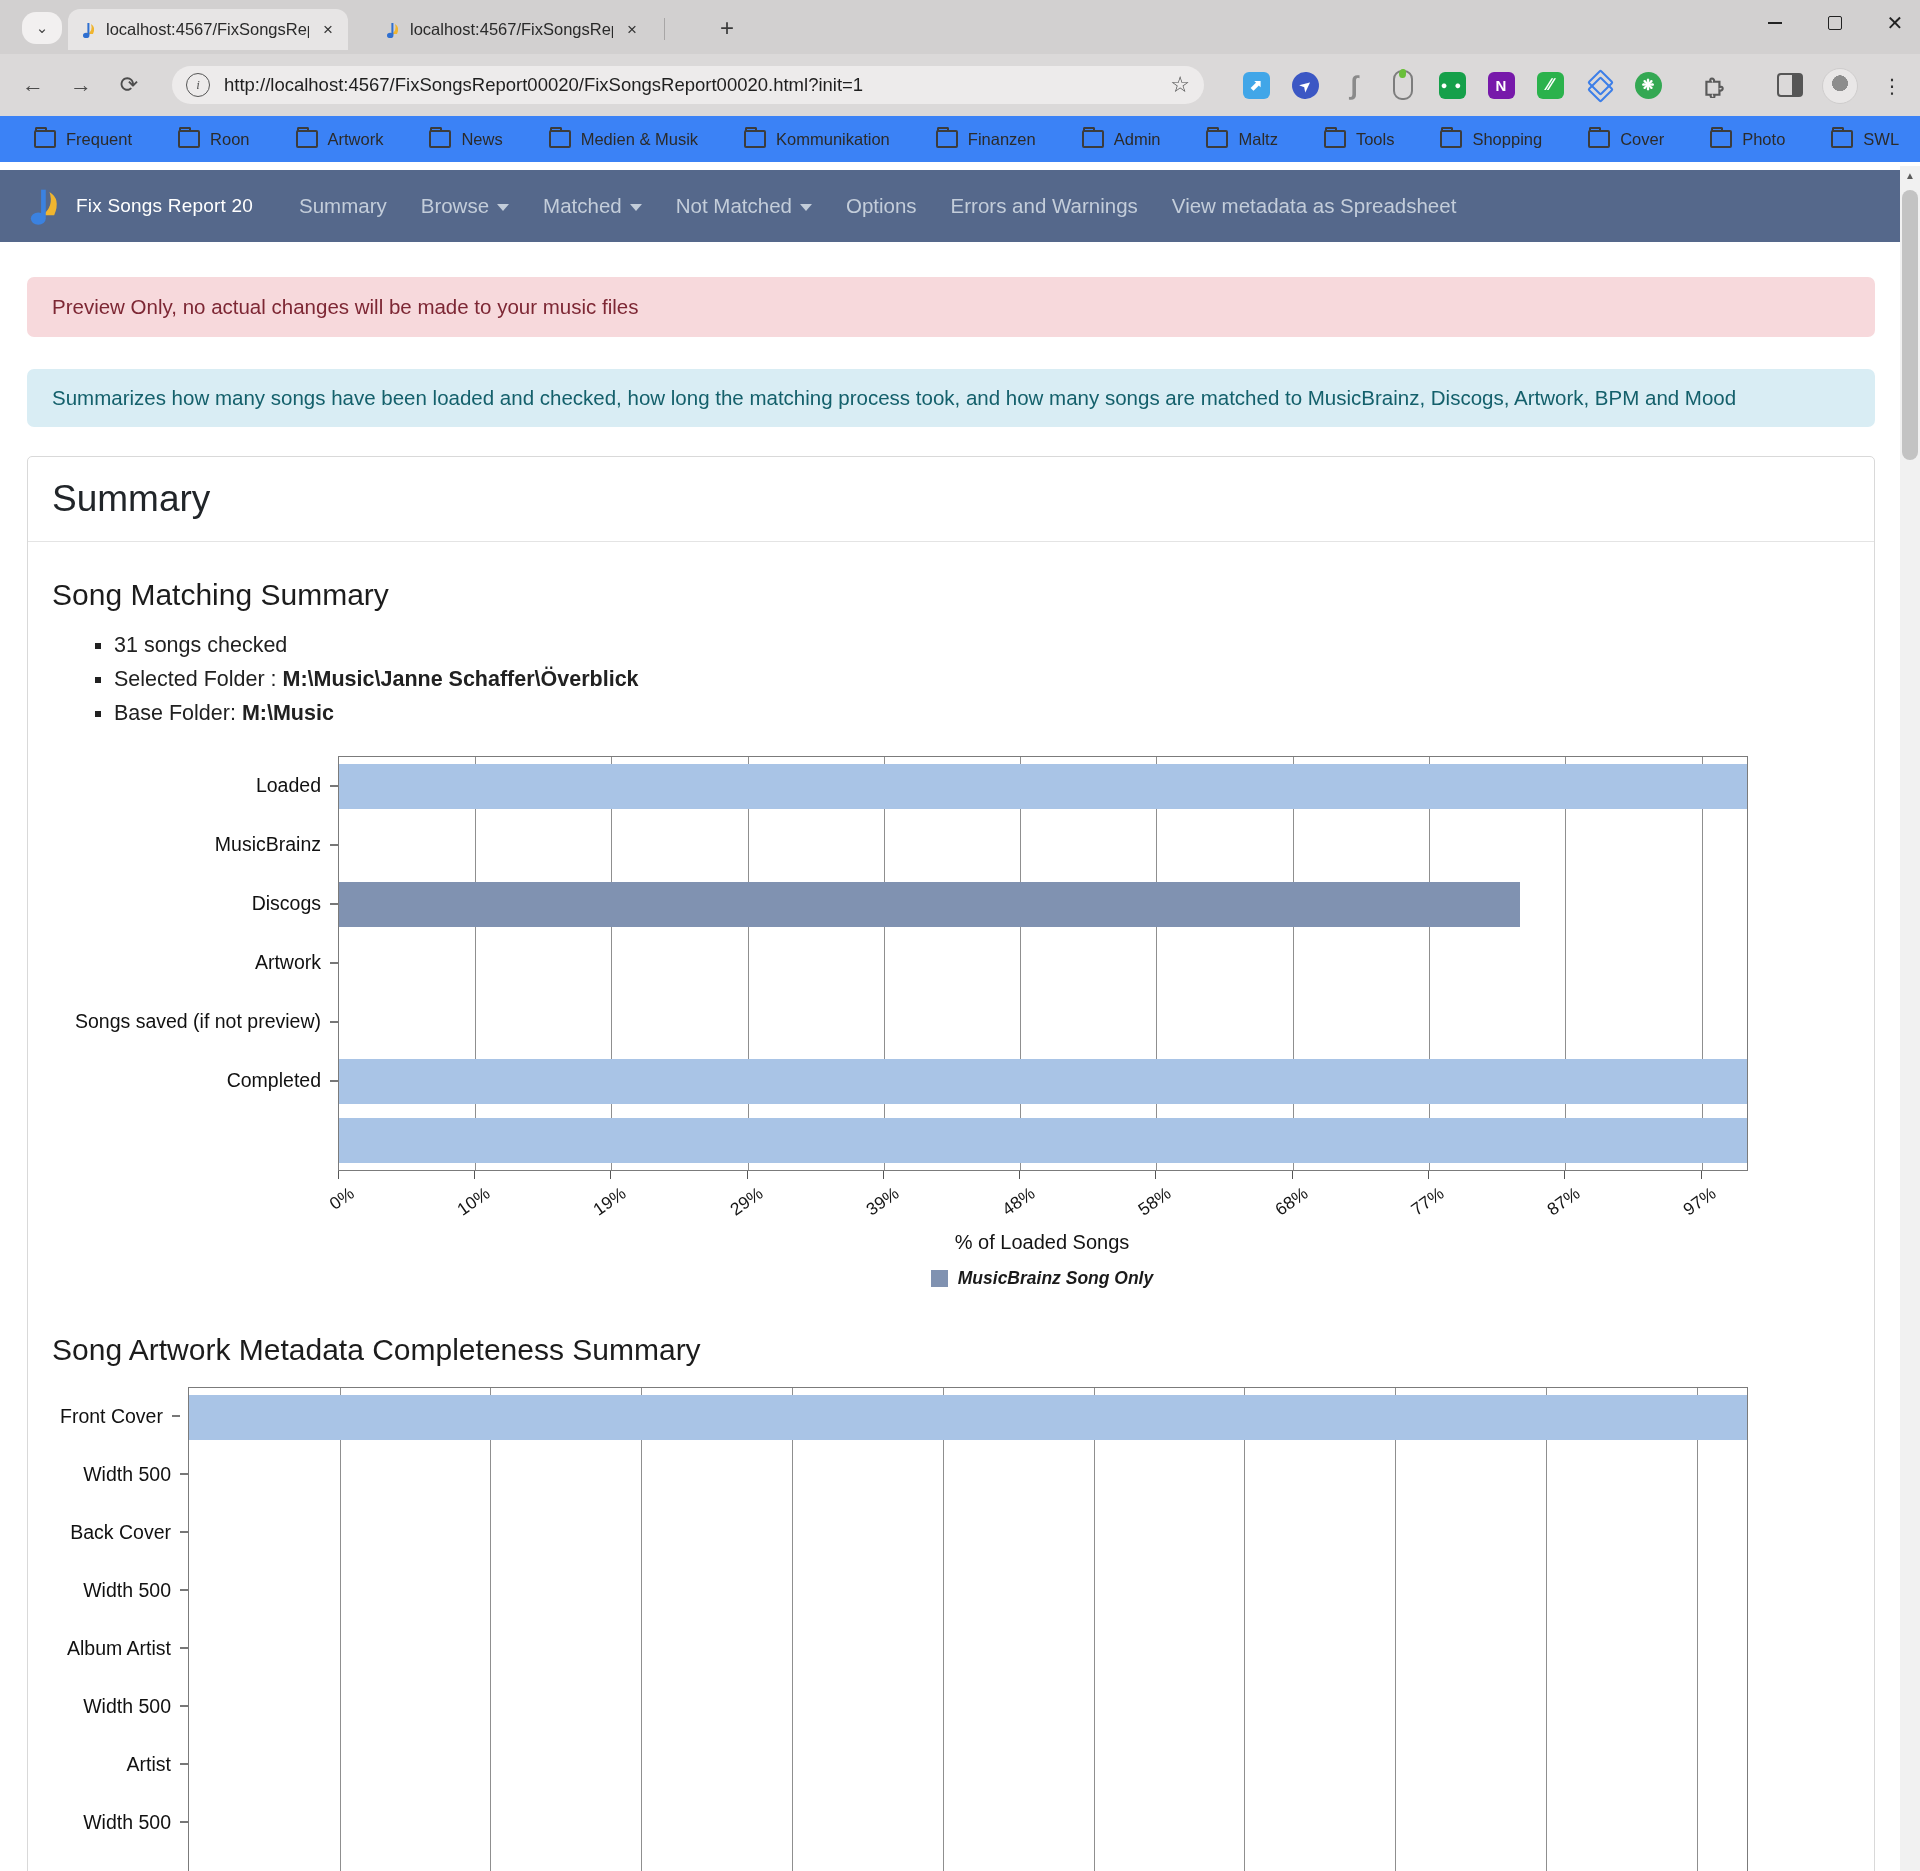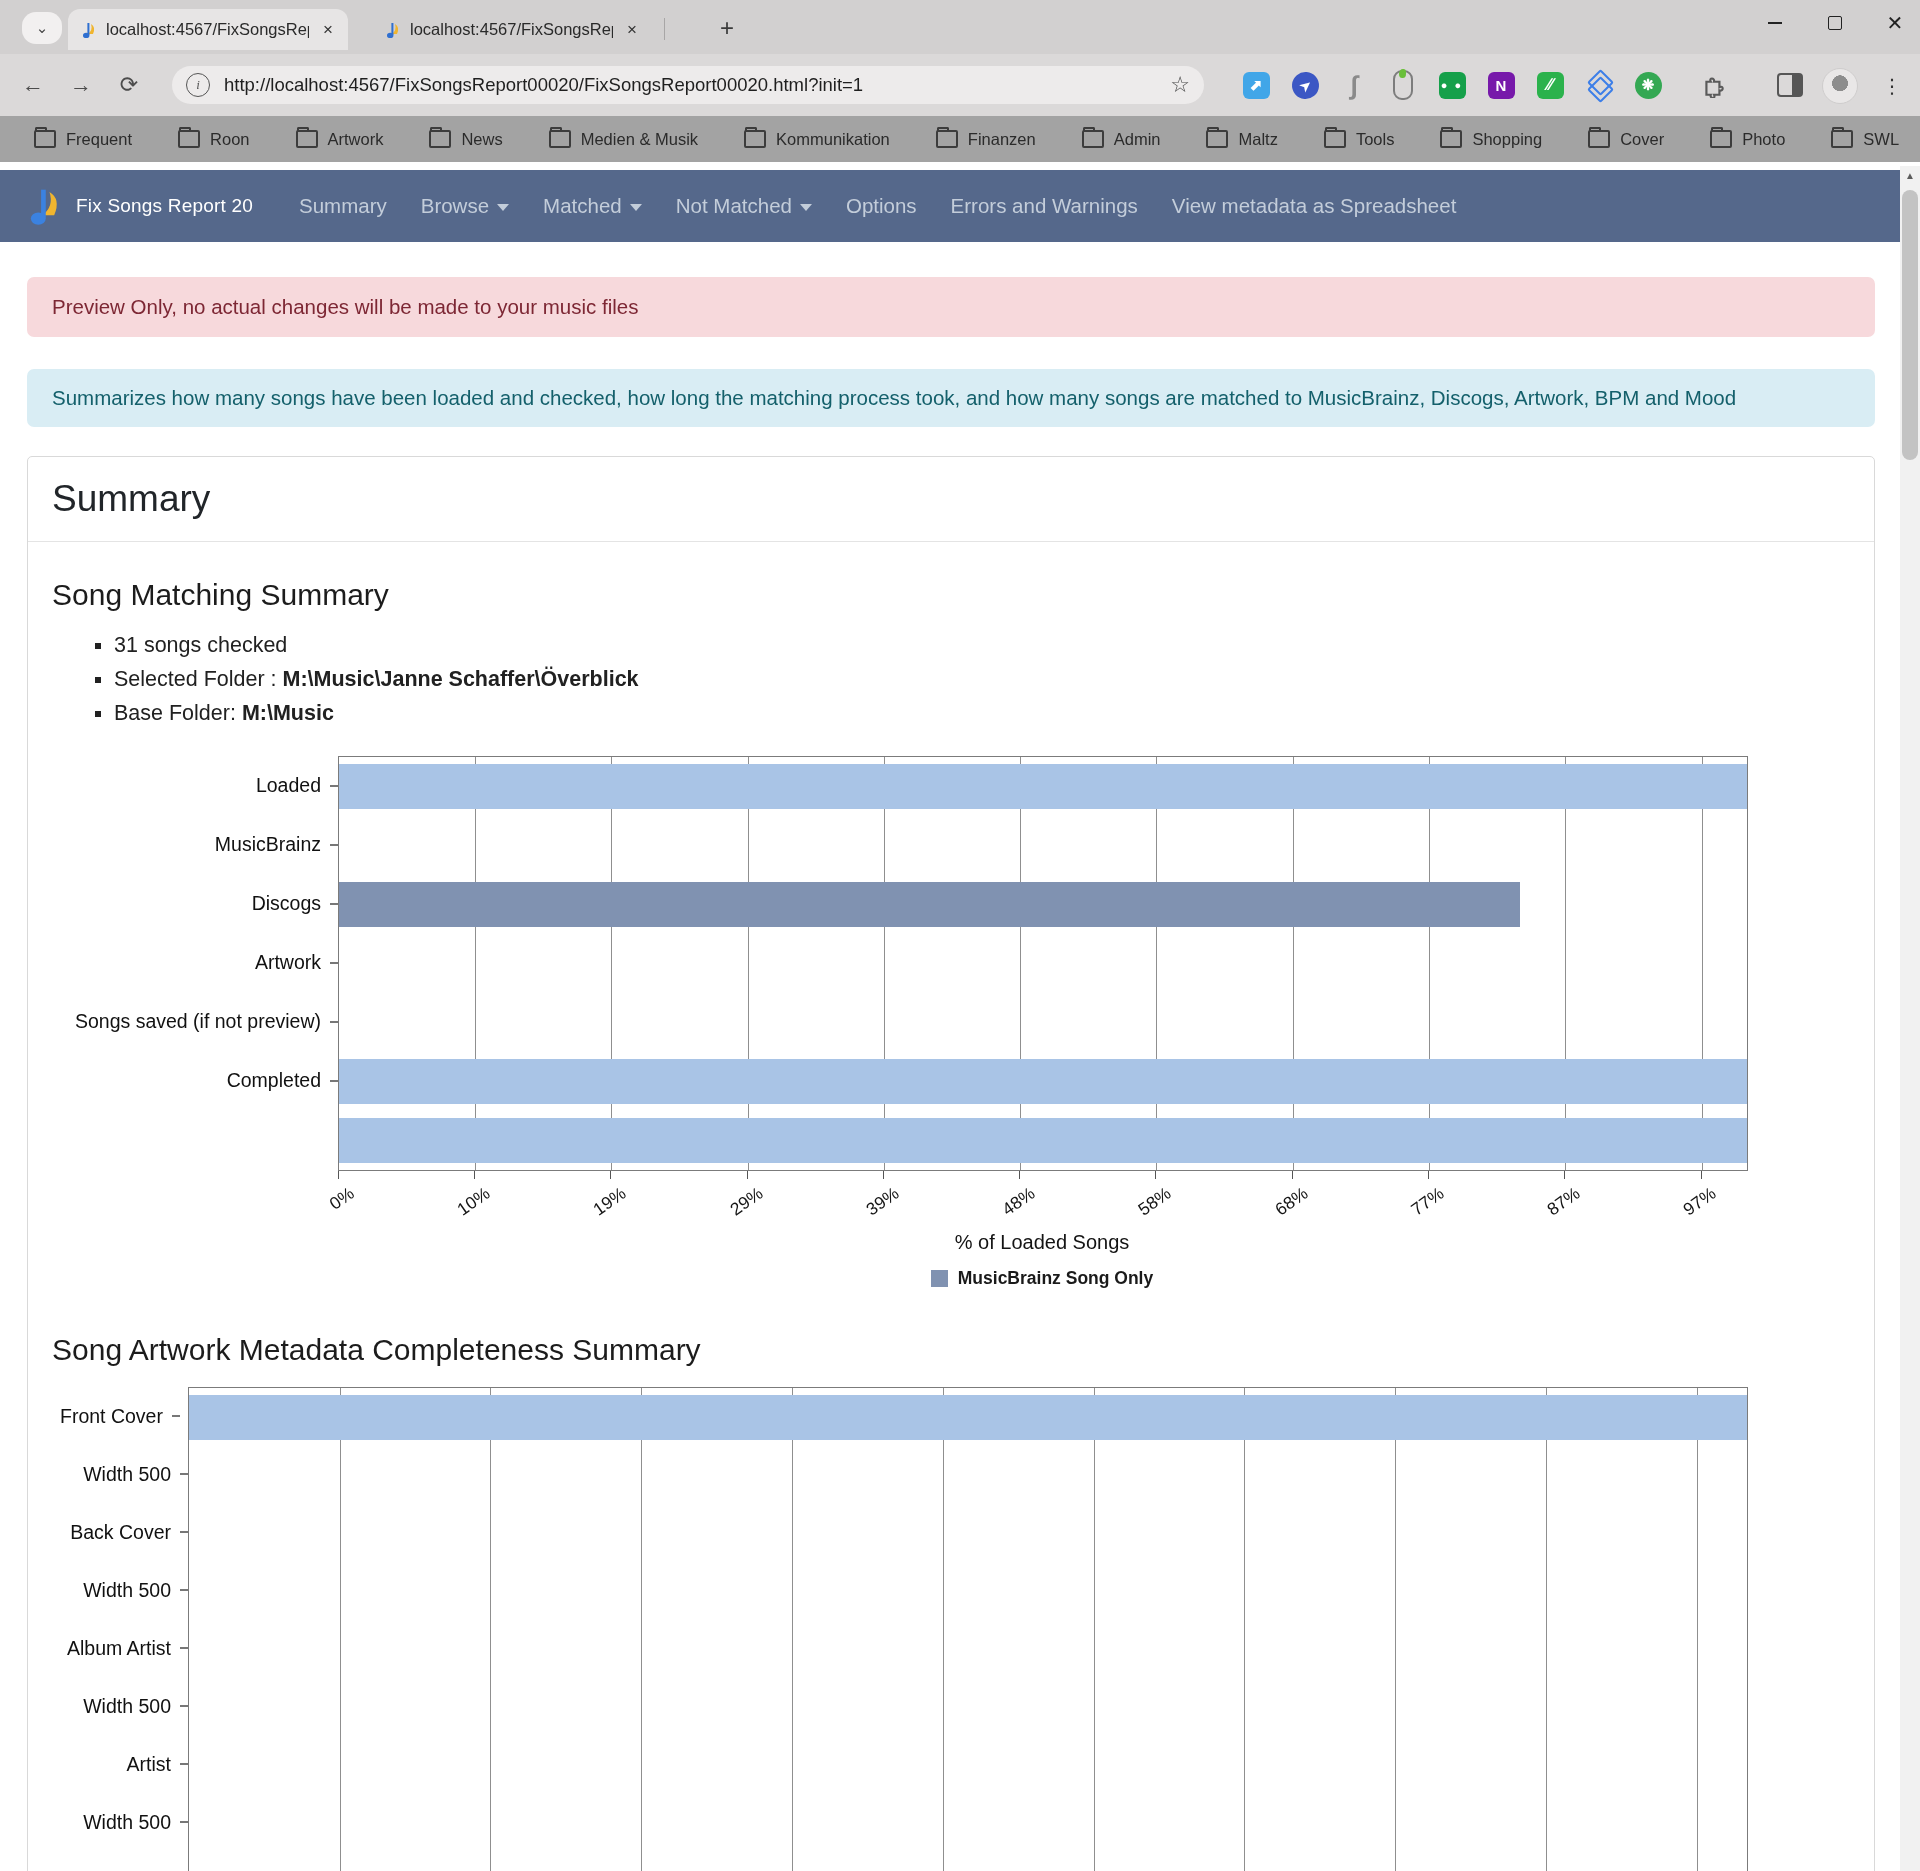--- a/index.html
+++ b/index.html
@@ -45,21 +45,21 @@
   .icon-layers{position:relative;width:27px;height:27px;}
   .icon-layers i{position:absolute;left:5px;width:15px;height:15px;border:2.4px solid #3d7fe8;
                  transform:rotate(45deg);border-radius:2px;background:transparent;}
   .icon-layers i:first-child{top:1px;} .icon-layers i:last-child{top:8px;}
   .avatar{width:34px;height:34px;border-radius:50%;
           background:radial-gradient(circle at 50% 42%,#8d8d8d 0 30%,#e9e7e7 31% 100%);
           border:1px solid #cfcdcd;}
   .kebab{font-size:20px;color:#333;letter-spacing:0;}
 
   
-  .bookmarks{position:absolute;top:116px;left:0;right:0;height:46px;background:#a3a3a3;
+  .bookmarks{position:absolute;top:116px;left:0;right:0;height:46px;background:#3b82f6;
              display:flex;align-items:center;padding:0 30px 0 34px;gap:46px;box-sizing:border-box;}
   .bm{display:flex;align-items:center;gap:10px;white-space:nowrap;}
   .bm .label{font-size:16.5px;color:#2b2b2b;}
   .folder{width:18px;height:14px;border:2px solid #3c3c3c;border-radius:2px;position:relative;}
   .folder:before{content:"";position:absolute;top:-5px;left:-1px;width:8px;height:3px;
                  border:2px solid #3c3c3c;border-bottom:none;border-radius:2px 2px 0 0;}
 
   
   .viewport{position:absolute;top:162px;left:0;right:0;bottom:0;background:#fff;}
   .pagescroll{position:absolute;right:0;top:4px;bottom:0;width:20px;background:#f1f1f1;}
@@ -406,21 +406,21 @@
                 <div class="tickmark" style="left: 87.1%;"></div>
                 <div class="xtick" style="left: 87.1%;">
                   <span>87%</span>
                 </div>
                 <div class="tickmark" style="left: 96.77%;"></div>
                 <div class="xtick" style="left: 96.77%;">
                   <span>97%</span>
                 </div>
               </div>
               <div class="xlabel" style="margin-left: 286px; width: 1408px;">% of Loaded Songs</div>
-              <div class="legend" style="margin-left: 286px; width: 1408px;">
+              <div class="legend" style="margin-left: 286px; width: 1408px; font-style: italic;">
                 <span class="sw" style="background: rgb(128, 146, 177);"></span>
                 <span class="lt">MusicBrainz Song Only</span>
               </div>
             </div>
 
           <h2 class="sec" style="margin-top:44px">Song Artwork Metadata Completeness Summary</h2>
 
           <div class="chart" style="margin-top:20px">
               <div class="labels" style="width: 136px;">
                 <div class="clabel" style="height: 58px; justify-content: center;">

